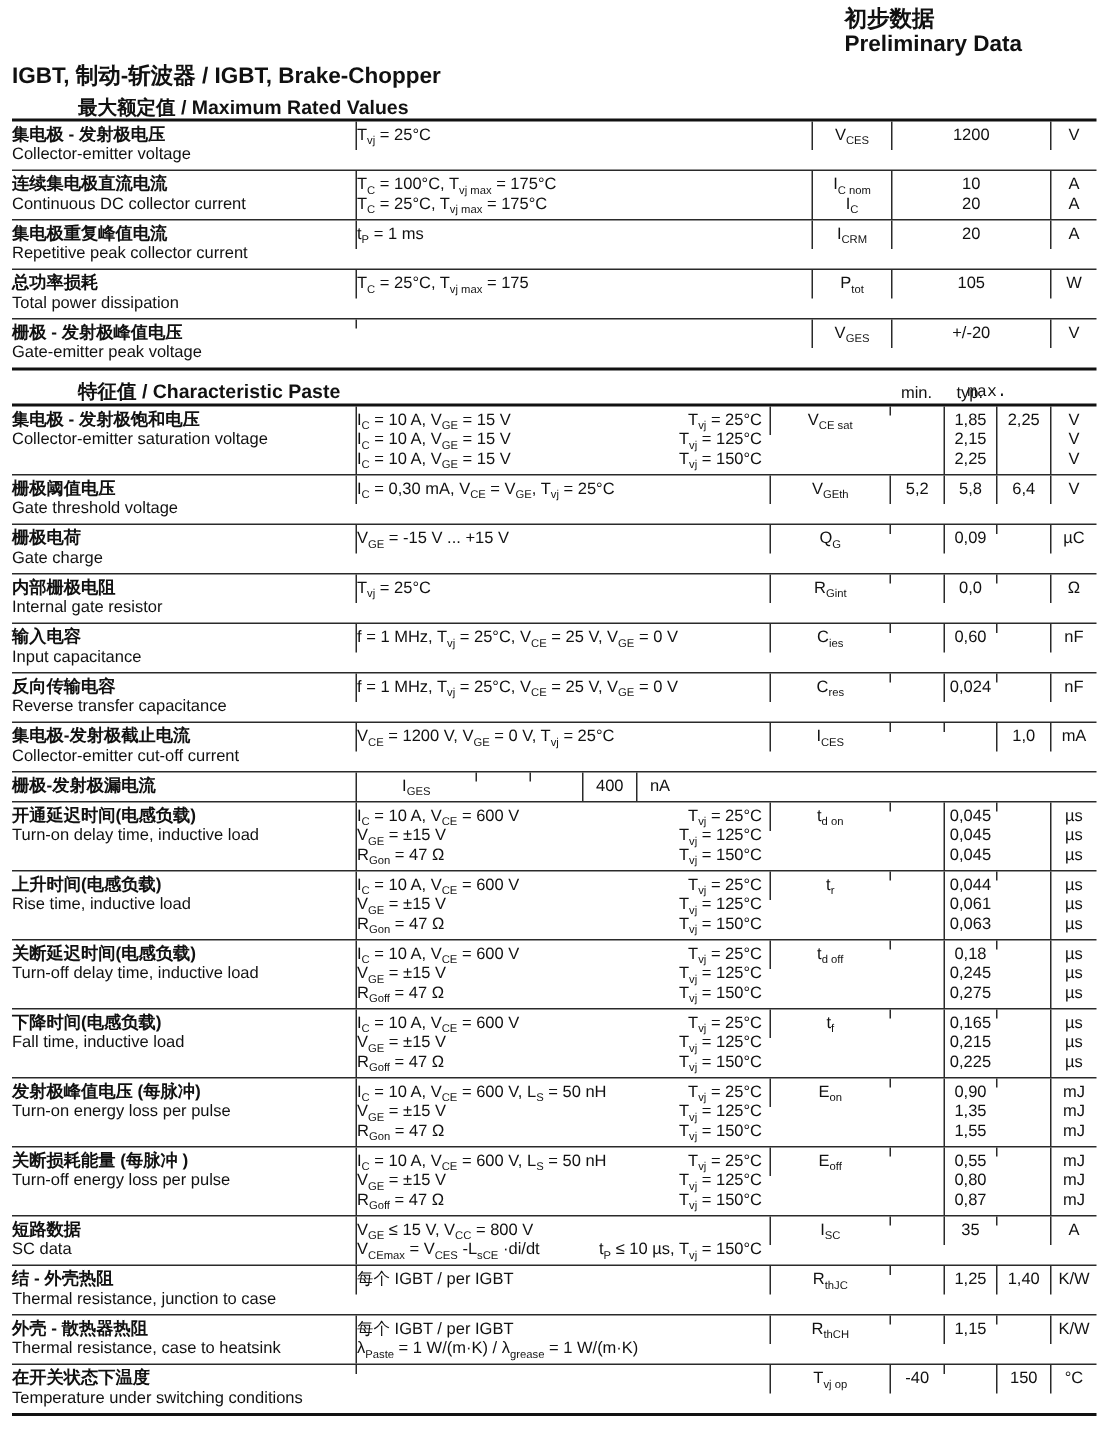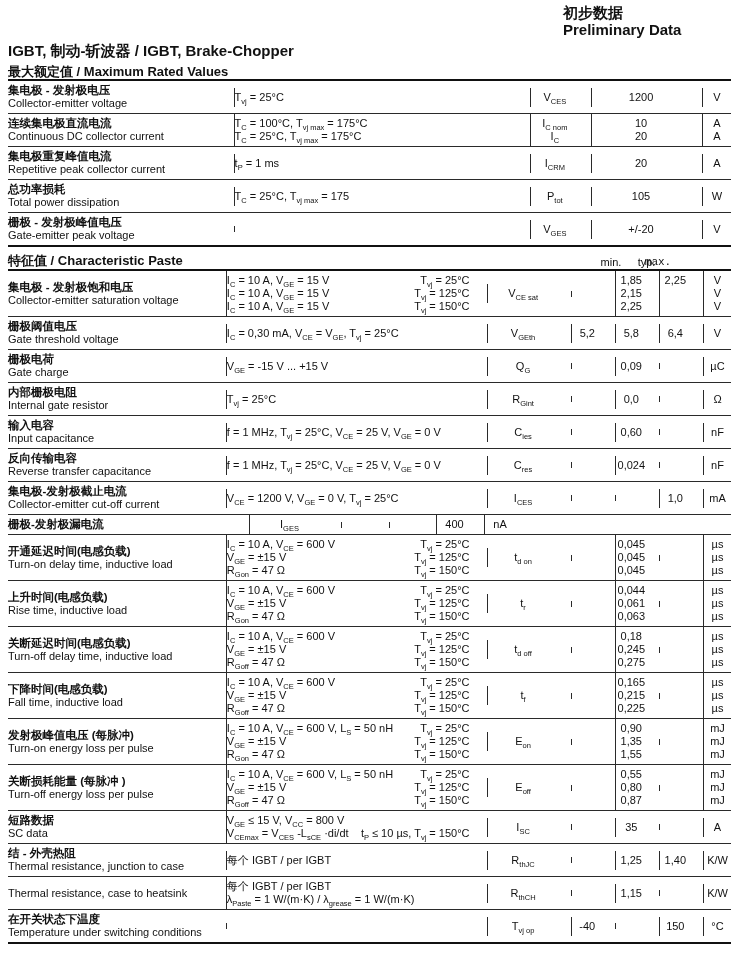--- a/index.html
+++ b/index.html
@@ -9,25 +9,25 @@
     font-family: "Liberation Sans", "DejaVu Sans", sans-serif;
     color: #111;
     position: relative;
     overflow: hidden;
   }
   .page { position: relative; padding: 4px 8px 0 8px; width: 739px; }
 
   .prelim { position: absolute; left: 563px; top: 4px; font-weight: bold; font-size: 15px; line-height: 17px; white-space: nowrap; }
 
   .doc-title { margin-top: 38px; font-weight: bold; font-size: 15px; line-height: 17px; }
-  .sec-title { font-weight: bold; font-size: 13px; line-height: 15px; }
+  .sec-title { font-weight: bold; font-size: 13px; line-height: 15px; margin-left: 44px; }
   .sec1 { margin-top: 5px; }
 
   .table { border-top: 2px solid #111; border-bottom: 2px solid #111; width: 723px; }
-  .row { display: flex; border-bottom: 1px solid #2a2a2a; align-items: center; gap: 12px; }
+  .row { display: flex; border-bottom: 1px solid #2a2a2a; align-items: flex-start; }
   .row:last-child { border-bottom: none; }
 
   .cell { padding: 3px 0; font-size: 11px; line-height: 13px; }
   .c-desc { padding-left: 0; }
   .c-desc .zh { font-weight: bold; font-size: 11.5px; line-height: 13px; }
   .c-desc .en { font-size: 11px; line-height: 13px; }
   .c-cond, .c-sym, .c-min, .c-typ, .c-max, .c-val, .c-unit { border-left: 1px solid #2a2a2a; }
 
   .c-cond { padding-left: 0; padding-right: 5px; }
   .c-cond .cl { display: flex; justify-content: space-between; line-height: 13px; }
@@ -636,20 +636,21 @@
         </div>
         <div class="cell c-max ctr">
           <div class="vl">1,40</div>
         </div>
         <div class="cell c-unit ctr">
           <div class="vl">K/W</div>
         </div>
       </div>
       <div class="row">
         <div class="cell c-desc">
+          <div class="zh">外壳 - 散热器热阻</div>
           <div class="en">Thermal resistance, case to heatsink</div>
         </div>
         <div class="cell c-cond">
           <div class="cl">
             <span class="l">每个 IGBT / per IGBT</span>
           </div>
           <div class="cl">
             <span class="l">λ<sub>Paste</sub> = 1 W/(m·K)   /   λ<sub>grease</sub> = 1 W/(m·K)</span>
           </div>
         </div>

